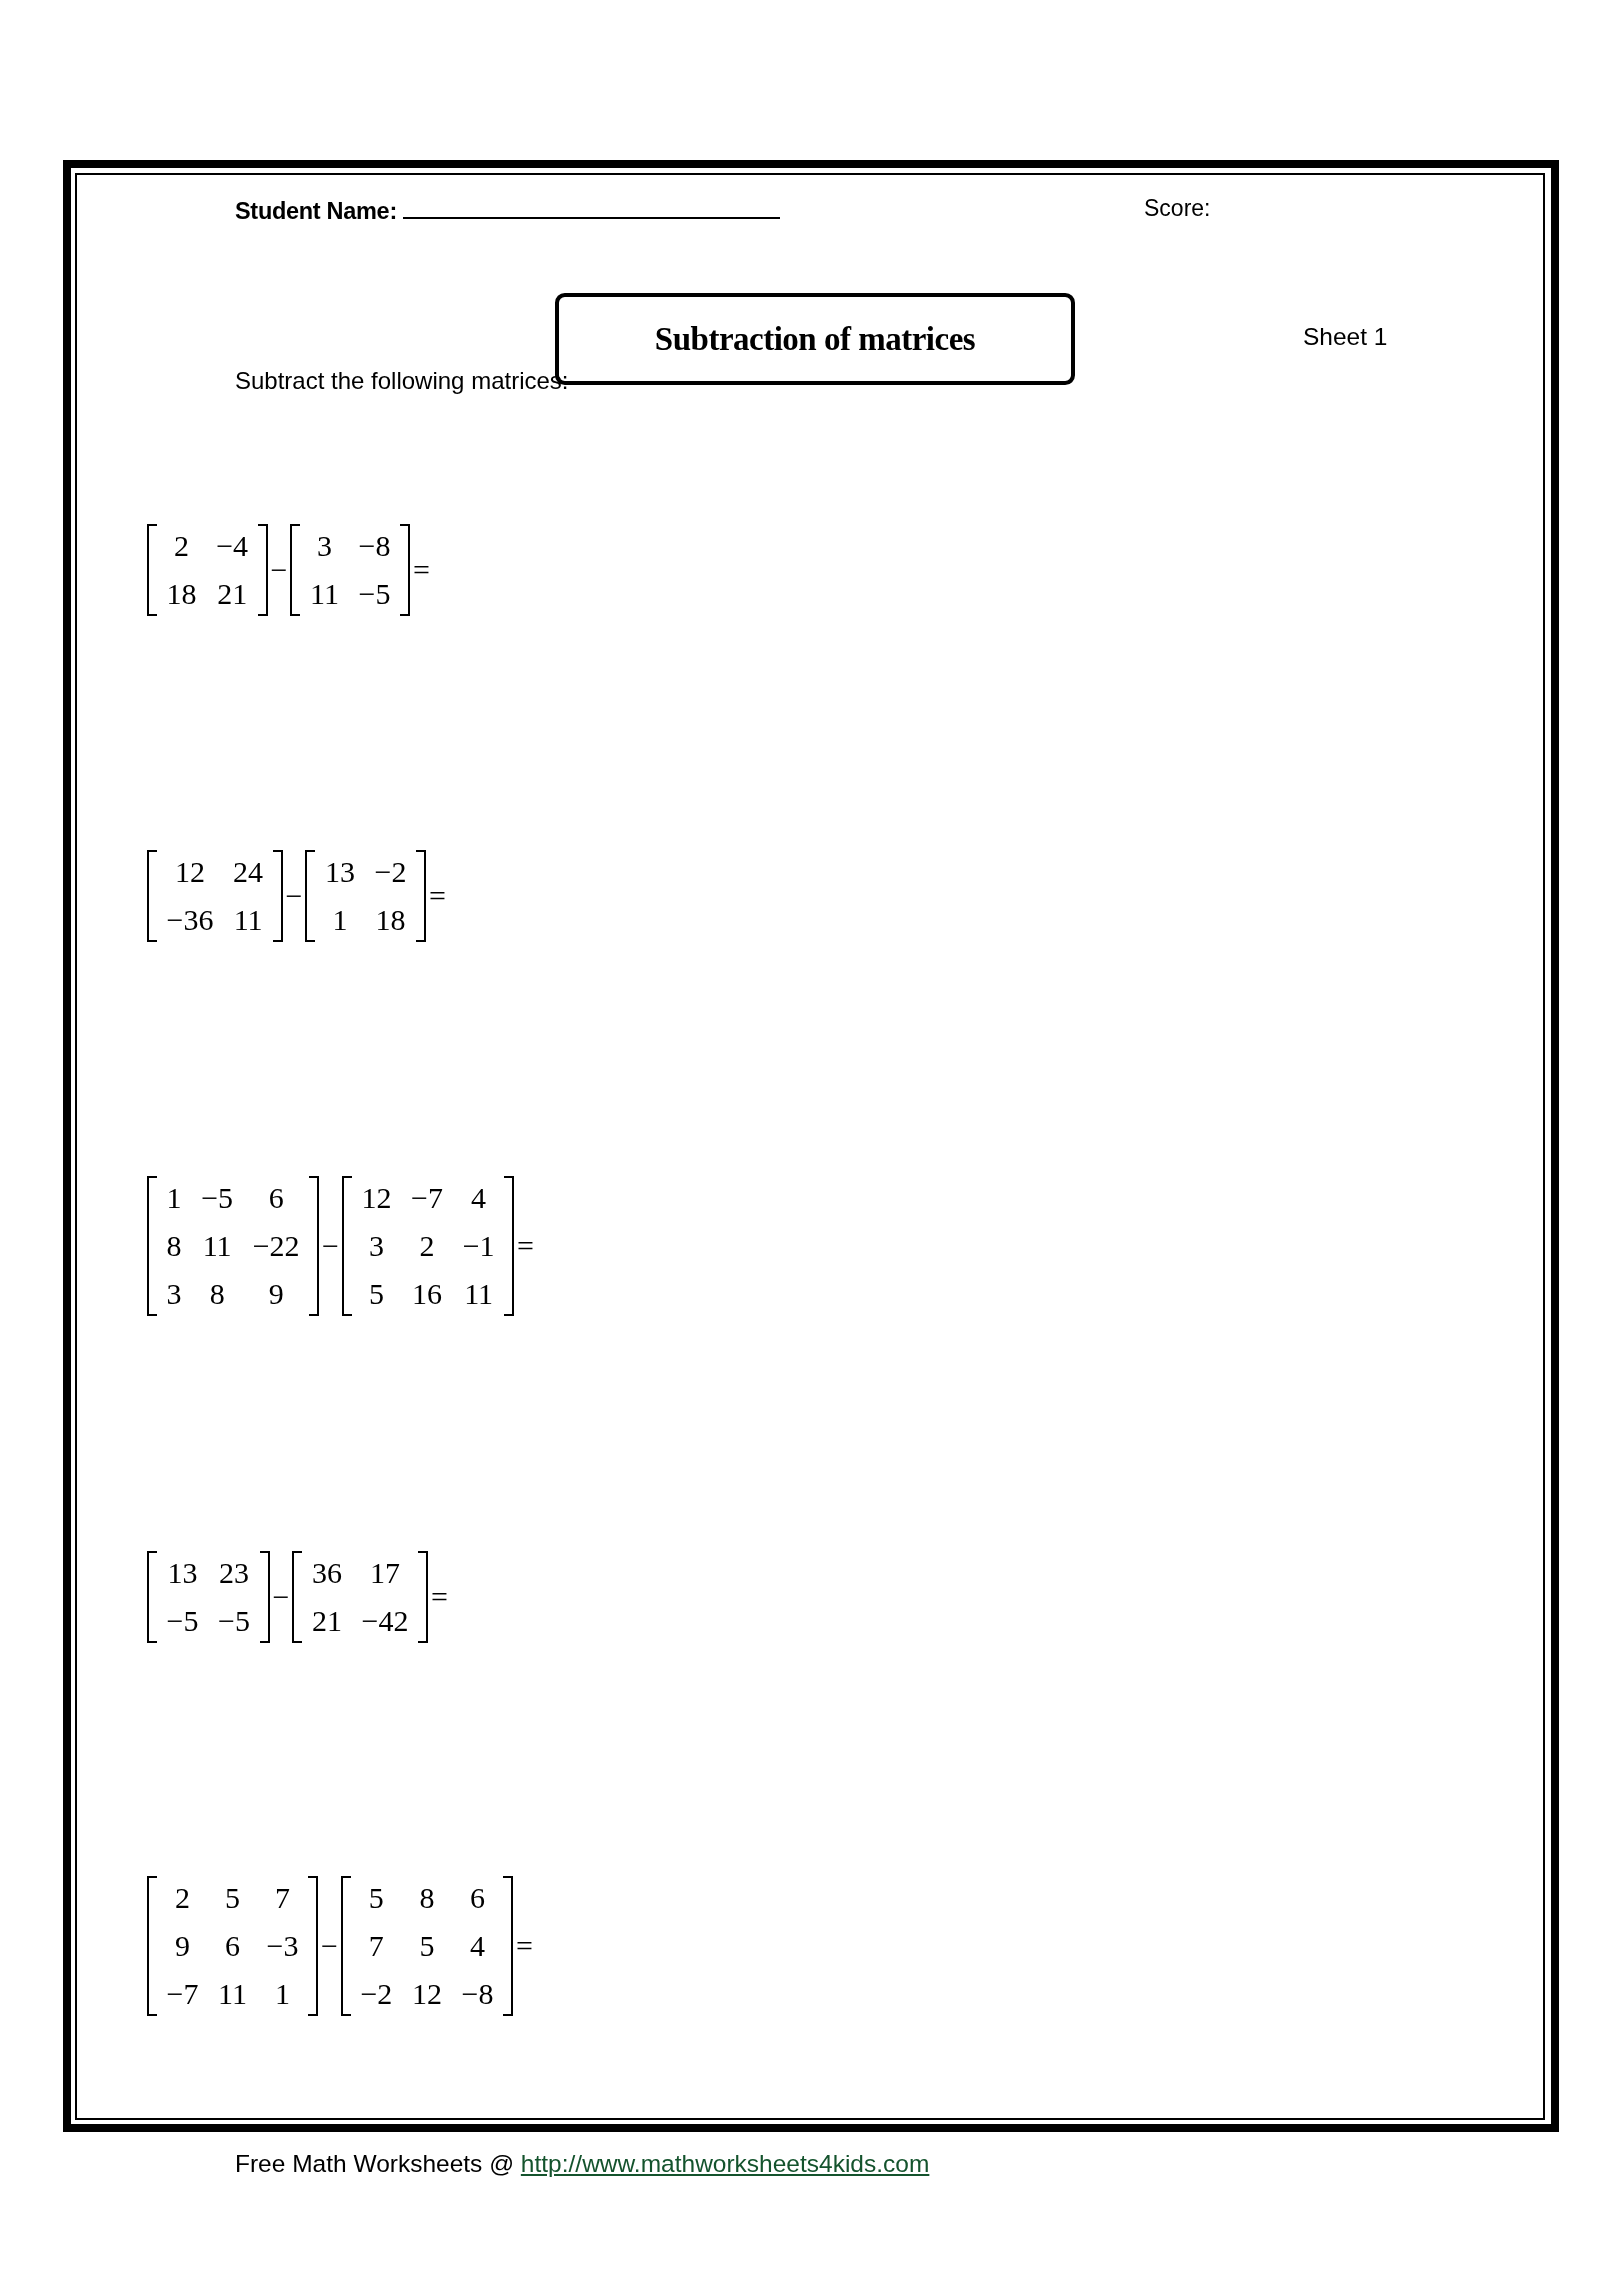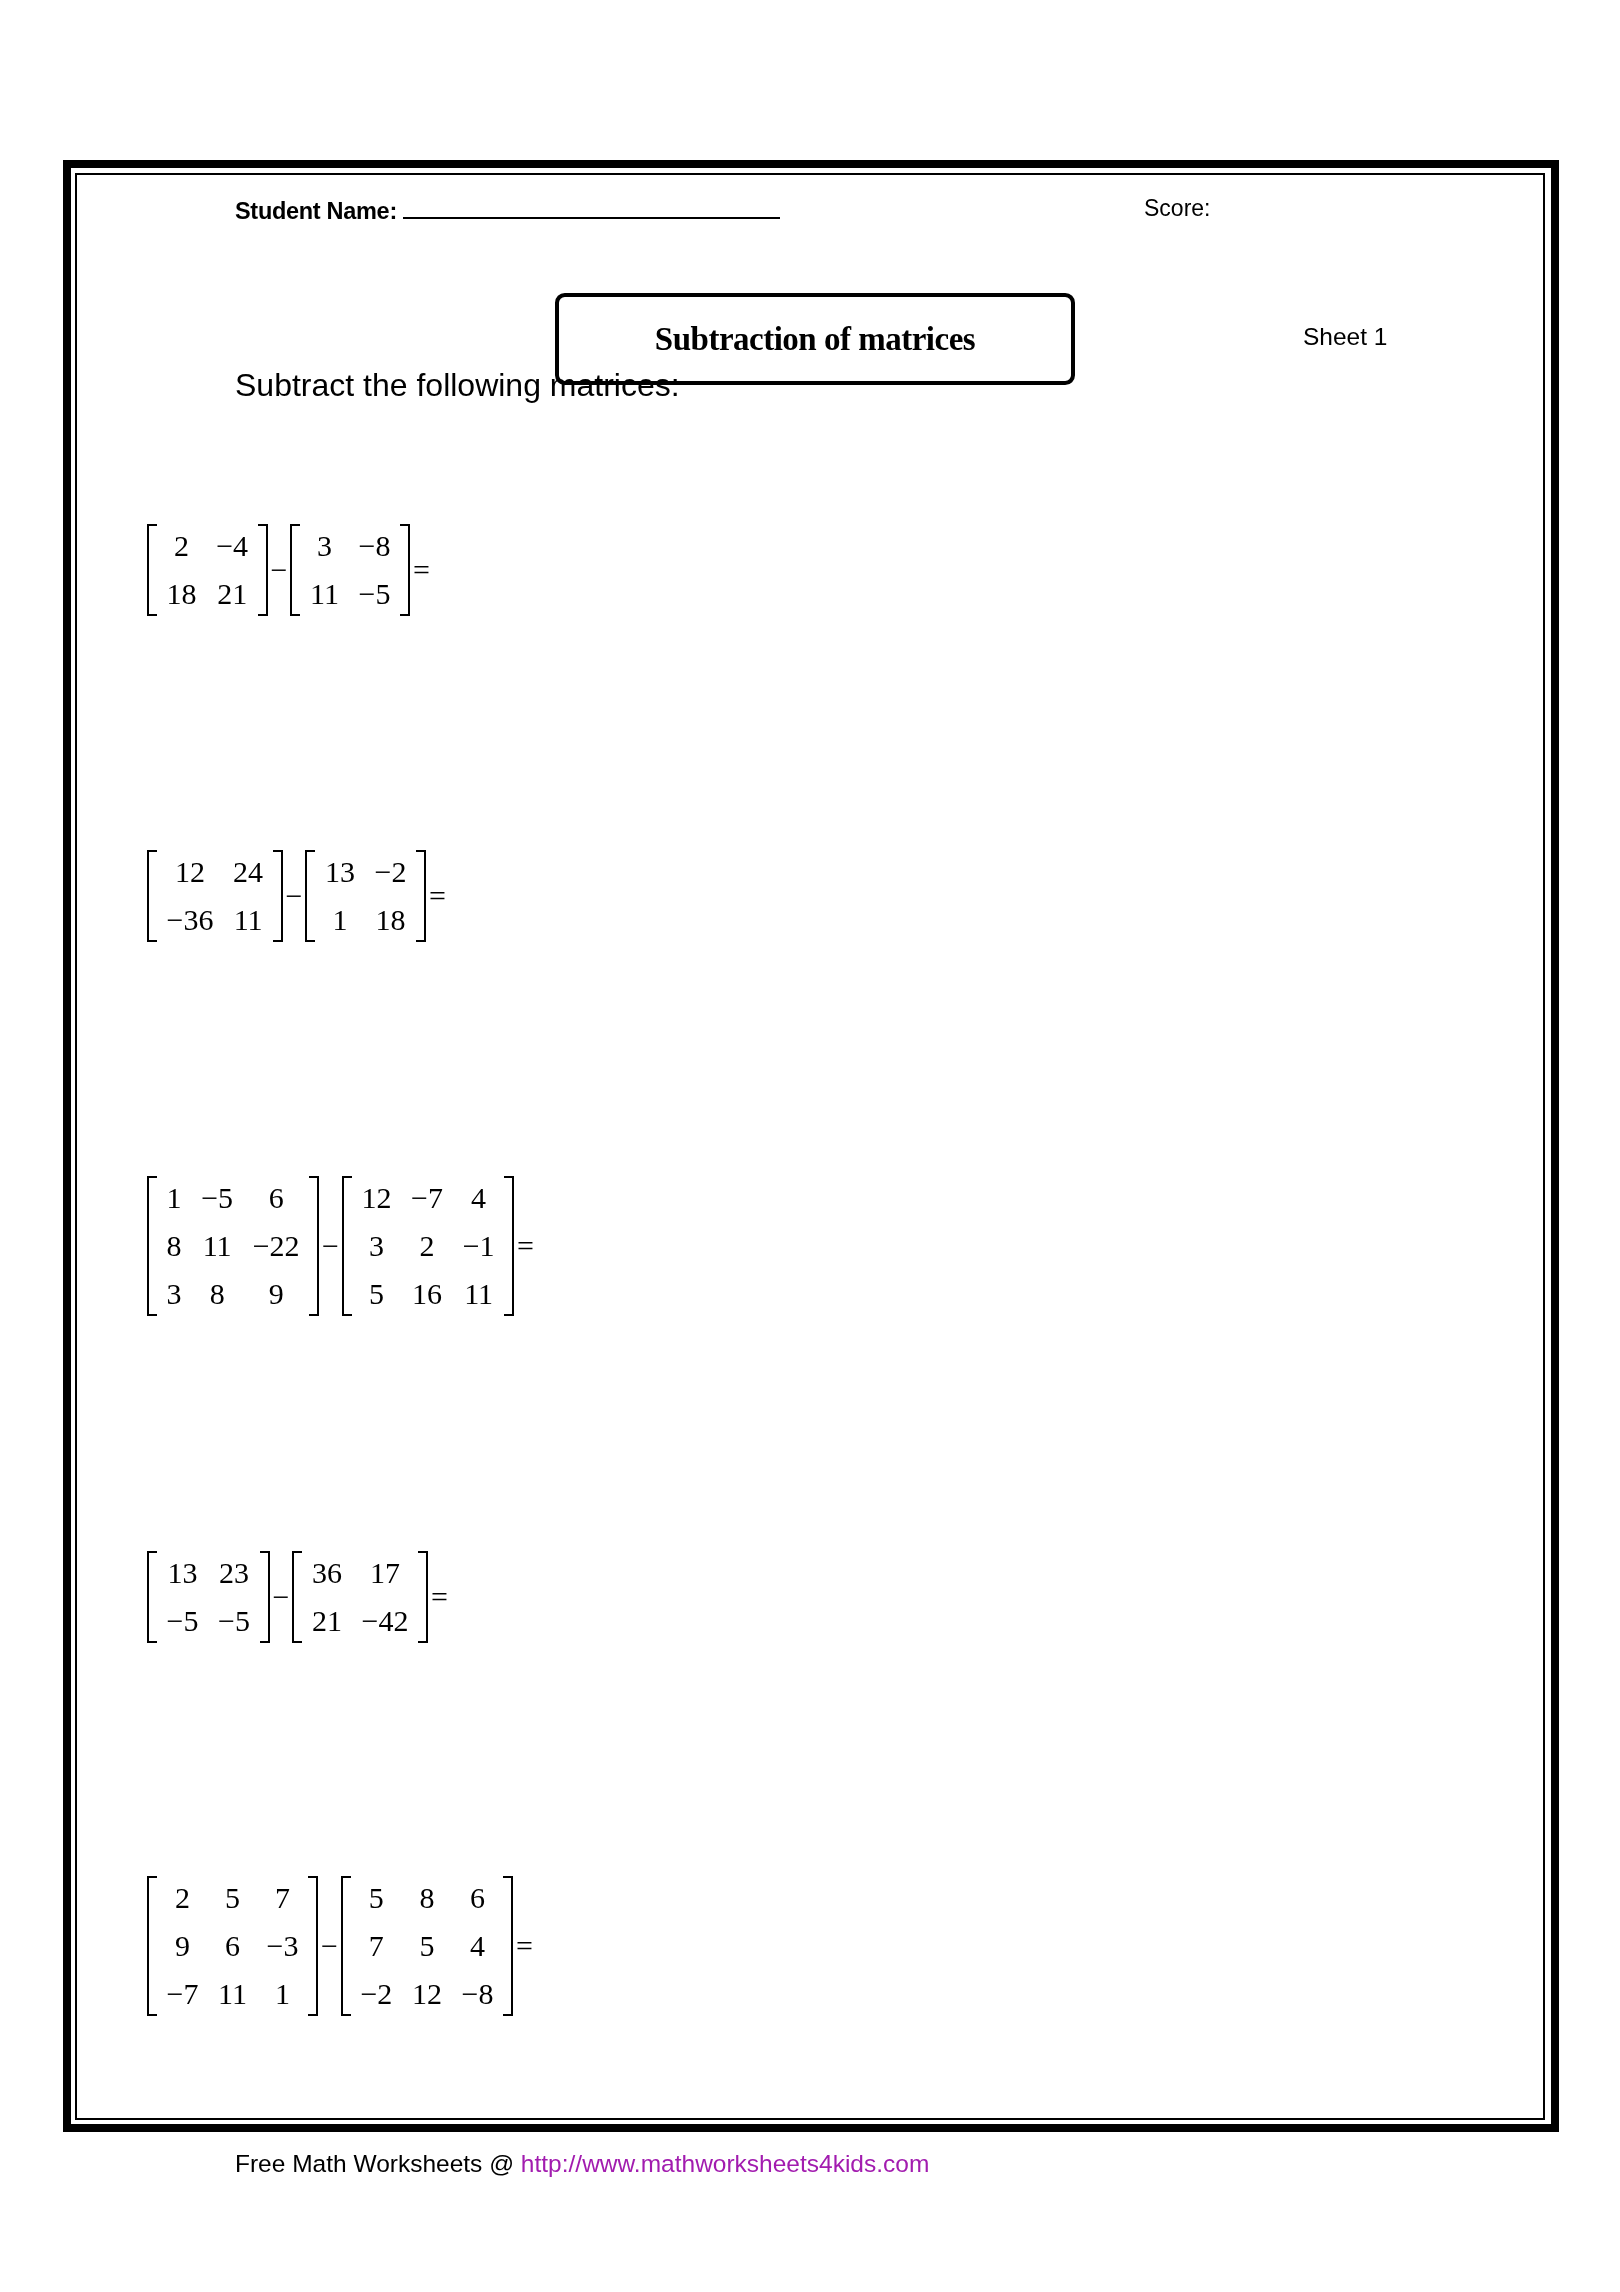--- a/index.html
+++ b/index.html
@@ -20,36 +20,36 @@
     .name-line { display: inline-block; width: 377px; border-bottom: 2.9px solid #000; height: 21.6px; vertical-align: baseline; margin-left: 5.9px; }
     .score { left: 1100px; top: 195px; font-size: 23px; font-weight: normal; }
 
     .title-box {
       position: absolute; left: 555px; top: 293px; width: 520px; height: 92px;
       box-sizing: border-box; border: 4.9px solid #000; border-radius: 9.8px;
       display: flex; align-items: center; justify-content: center;
     }
     .title-text { font-size: 33px; font-weight: bold; letter-spacing: -0.5px; }
     .sheet-label { left: 1259px; top: 323px; font-size: 24.5px; }
-    .instructions { left: 191px; top: 367px; font-size: 32px; }
+    .instructions { left: 191px; top: 367px; font-size: 24px; }
 
     .problem { position: absolute; left: 147px; display: flex; align-items: center; font-size: 30px; }
     .matrix { position: relative; display: inline-block; padding: 0 9.8px; }
     .matrix::before, .matrix::after {
       content: ""; position: absolute; top: 2px; bottom: 2px; width: 7.8px;
       border-top: 2px solid #000; border-bottom: 2px solid #000;
     }
     .matrix::before { left: 0; border-left: 2px solid #000; }
     .matrix::after { right: 0; border-right: 2px solid #000; }
     .matrix table { border-collapse: collapse; }
     .matrix td { padding: 0 9.8px; height: 48px; line-height: 48px; text-align: center; }
     .op { padding: 0 2.9px; font-size: 30px; }
 
     .footer { left: 191px; top: 2150px; font-size: 24.5px; }
-    .footer a { color: #a21caf; }
+    .footer a { color: #14532d; text-decoration: underline; }
   </style>
 </head>
 <body>
 
 <div class="frame-outer"></div>
 <div class="frame-inner"></div>
 
 <div class="abs sans student-name">
   <span>Student Name:</span><span class="name-line"></span>
 </div>

